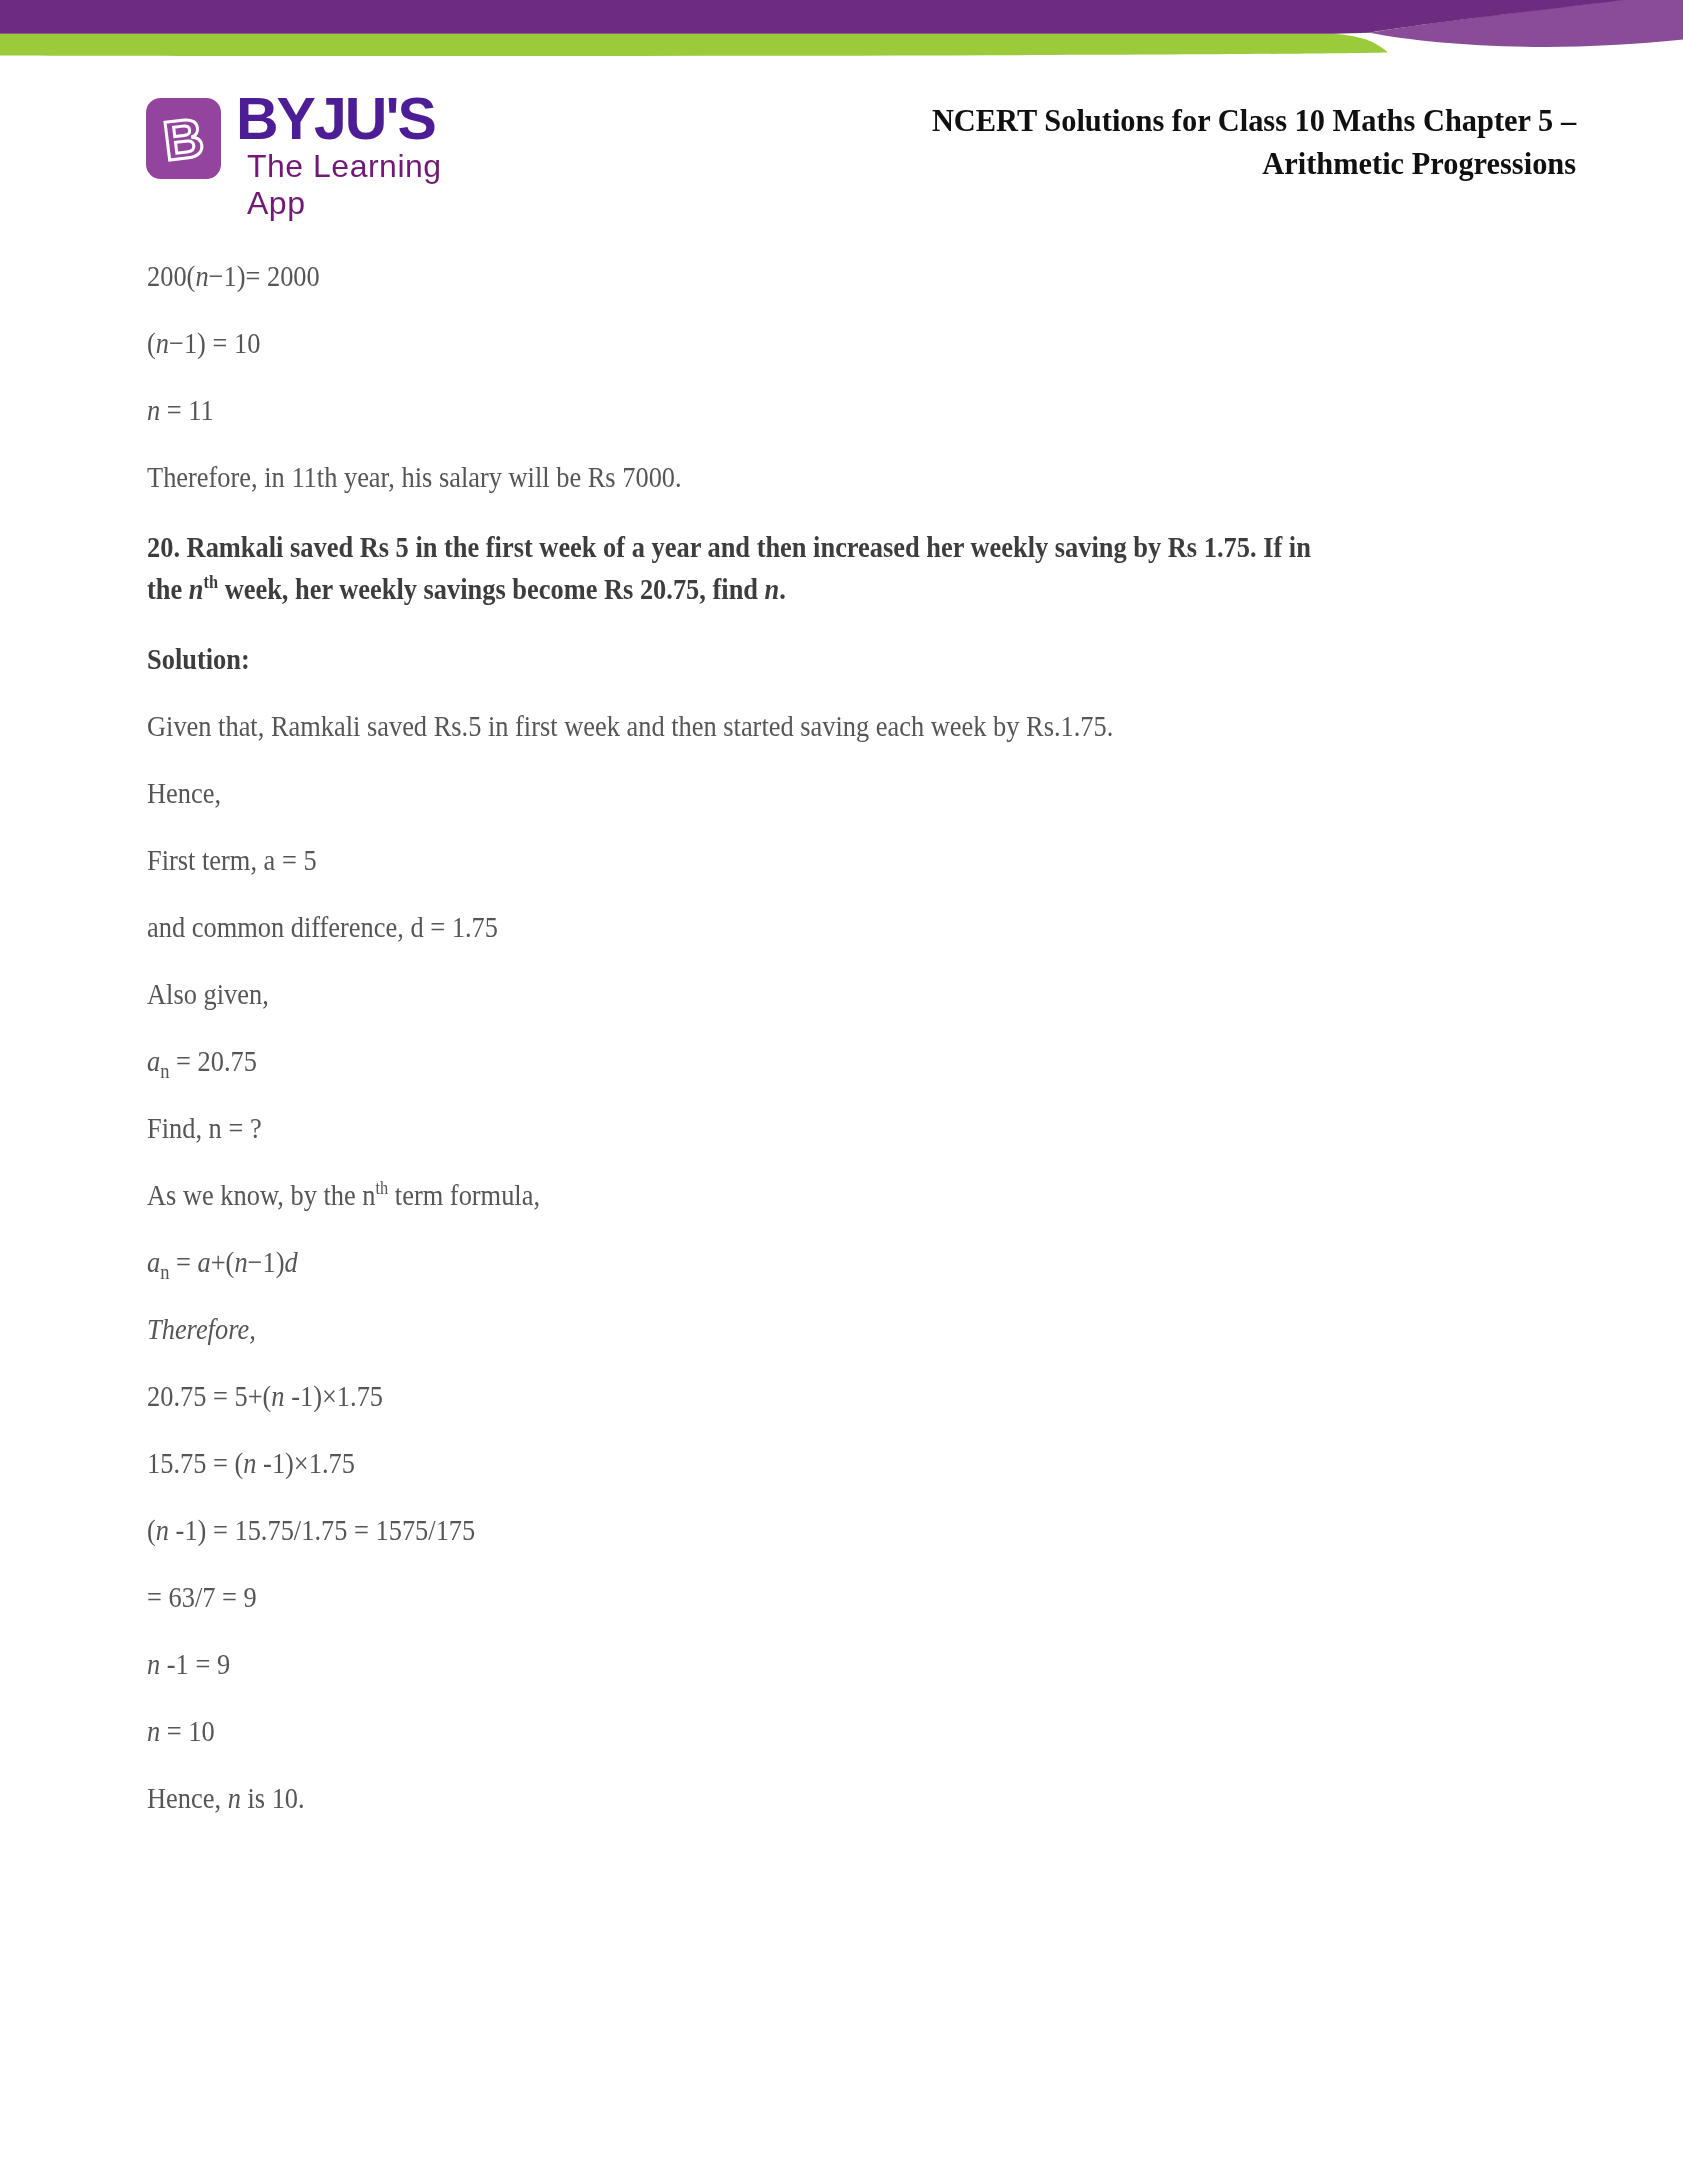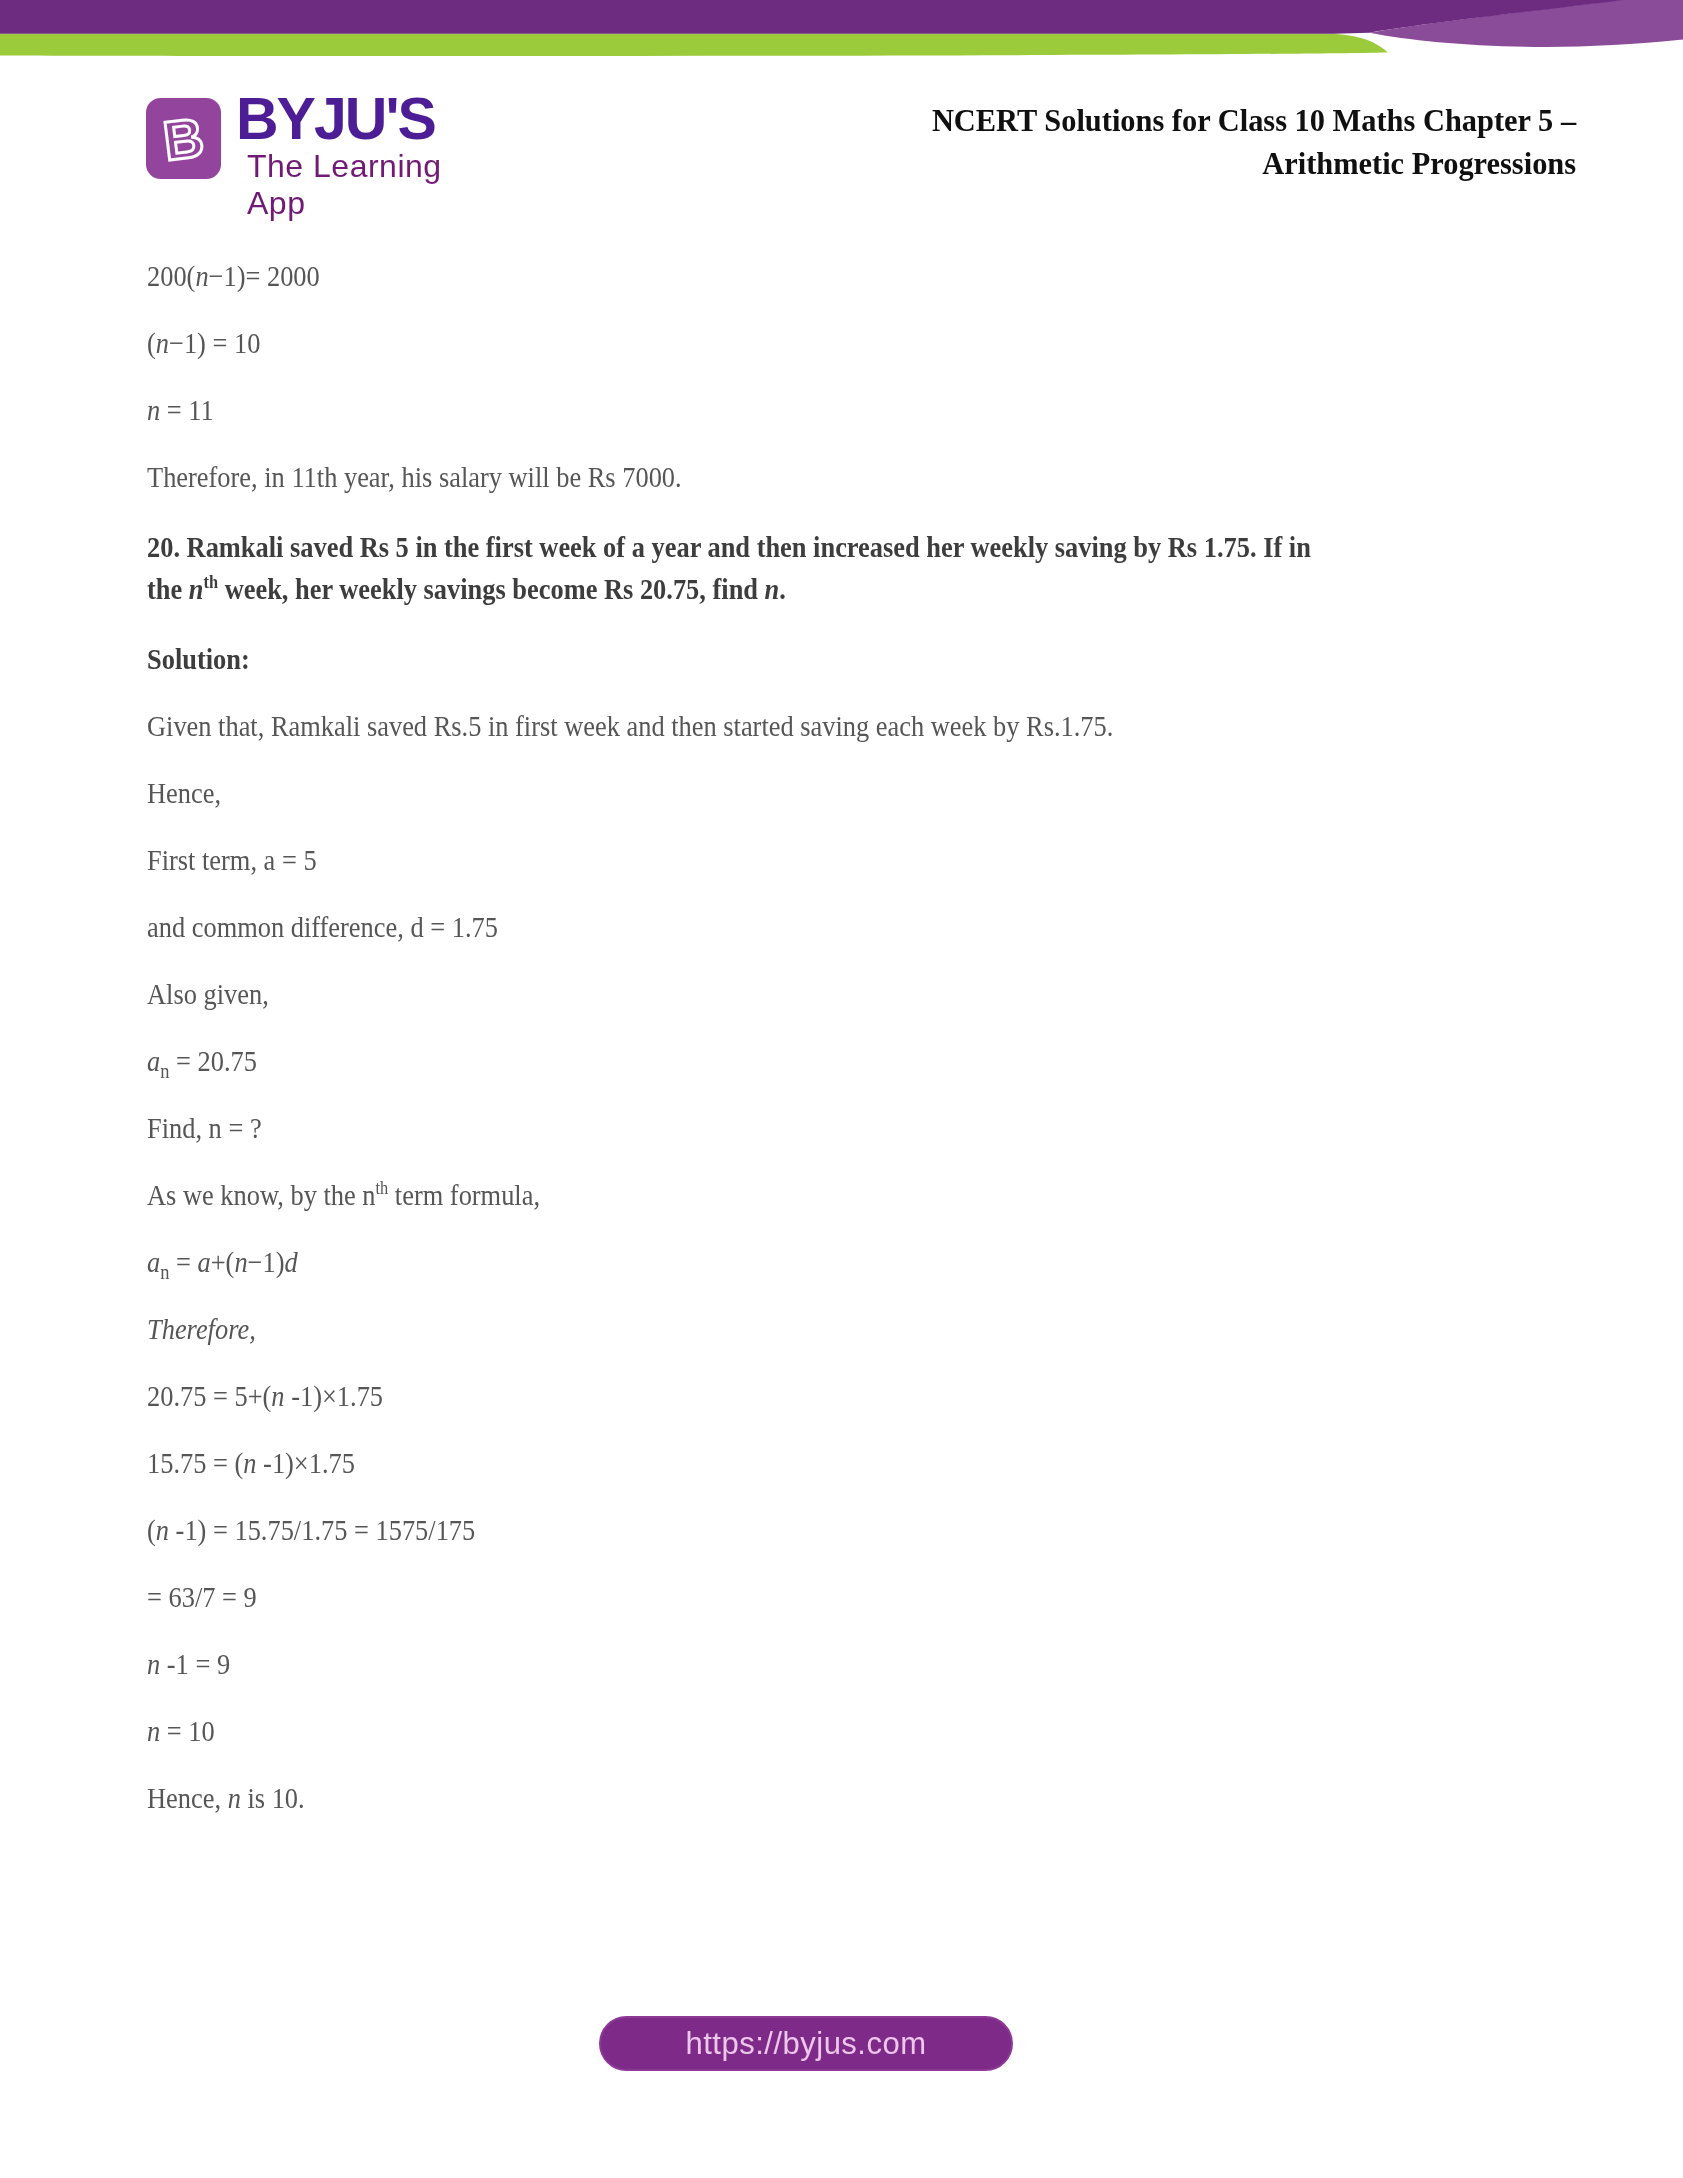--- a/index.html
+++ b/index.html
@@ -87,18 +87,15 @@
       <p class="it"><span>Therefore,</span></p>
       <p class="math"><span>20.75 = 5+(</span><span class="i">n</span><span> -1)×1.75</span></p>
       <p class="math"><span>15.75 = (</span><span class="i">n</span><span> -1)×1.75</span></p>
       <p class="math"><span>(</span><span class="i">n</span><span> -1) = 15.75/1.75 = 1575/175</span></p>
       <p class="math"><span>= 63/7 = 9</span></p>
       <p class="math"><span class="i">n</span><span> -1 = 9</span></p>
       <p class="math"><span class="i">n</span><span> = 10</span></p>
       <p class="para"><span>Hence, </span><span class="i">n</span><span> is 10.</span></p>
     </div>
 
-  <div class="footer-pill">
-    <span>https://byjus.com</span>
-  </div>
 
 </div>
 
 
 </body></html>

